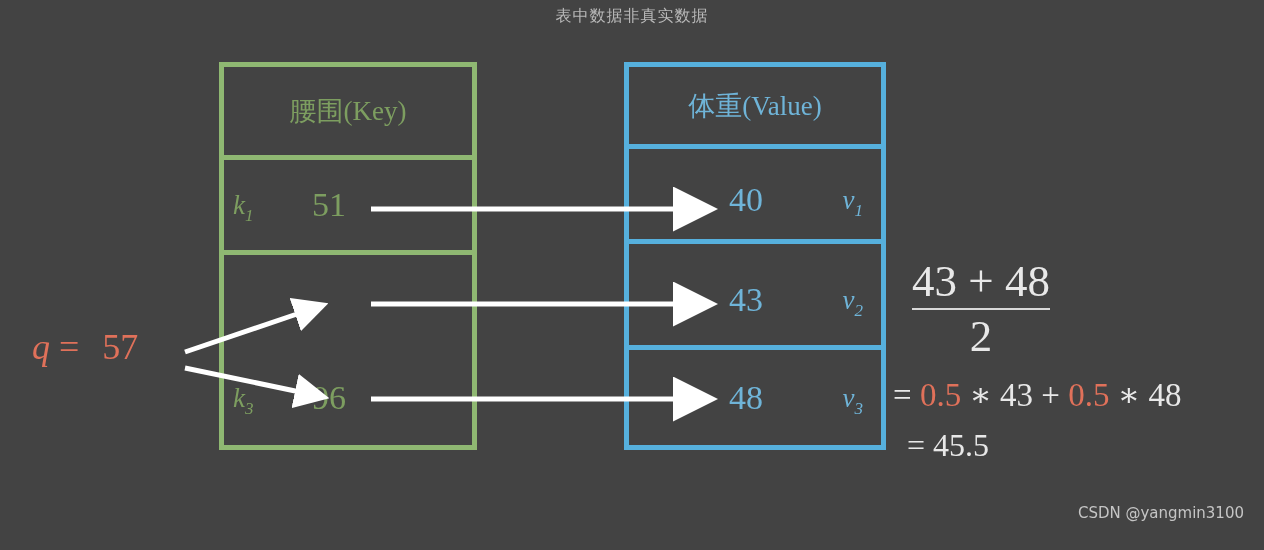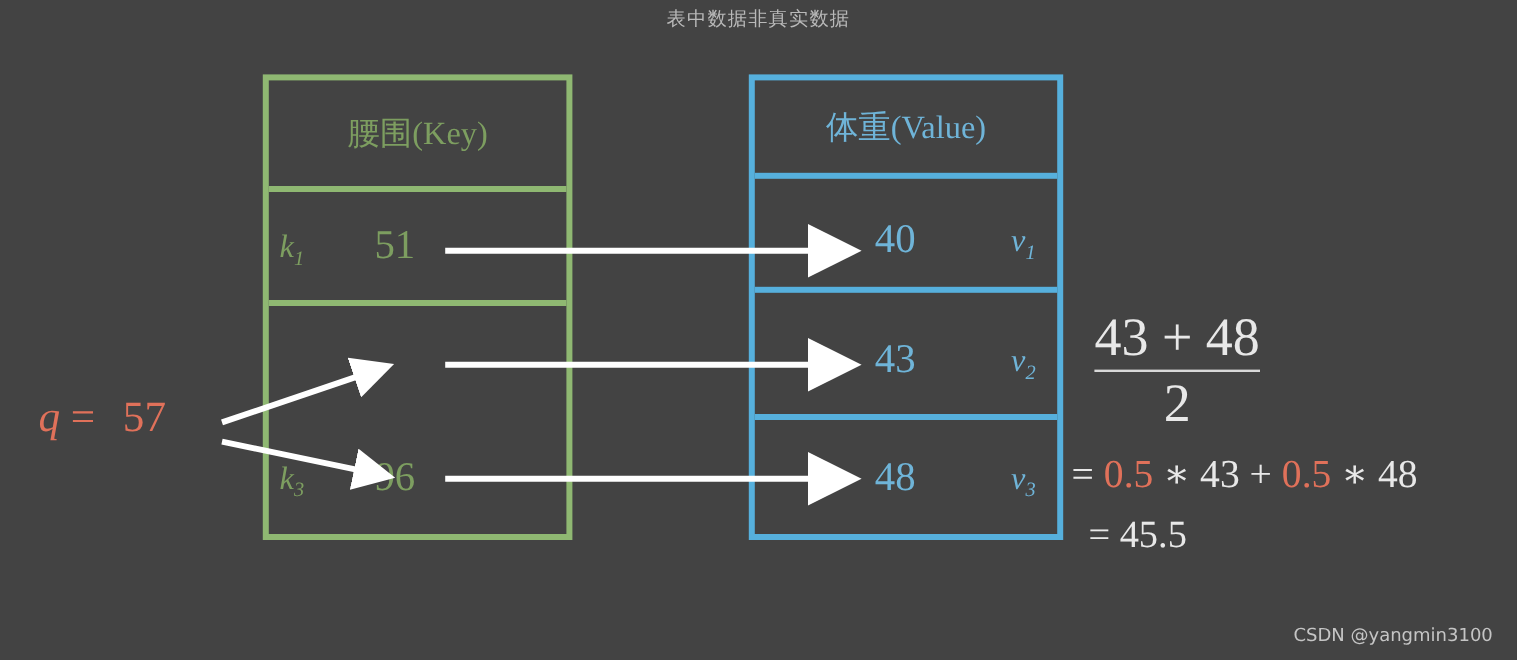--- a/index.html
+++ b/index.html
@@ -128,21 +128,21 @@
     margin: 2px 0 1px 0;
   }
   .eqline1 { left: 893px; top: 375px; font-size: 33px; }
   .eqline2 { left: 893px; top: 427px; font-size: 32px; margin-left: 14px; }
   .coef { color: #e0715a; }
 
   
   .watermark {
     position: absolute;
     right: 20px;
-    bottom: 12px;
+    bottom: 28px;
     color: #c5c5c5;
     font-size: 15px;
     font-family: "DejaVu Sans", "Liberation Sans", sans-serif;
   }
 
   svg.overlay {
     position: absolute;
     left: 0; top: 0;
     width: 1264px;
     height: 550px;

